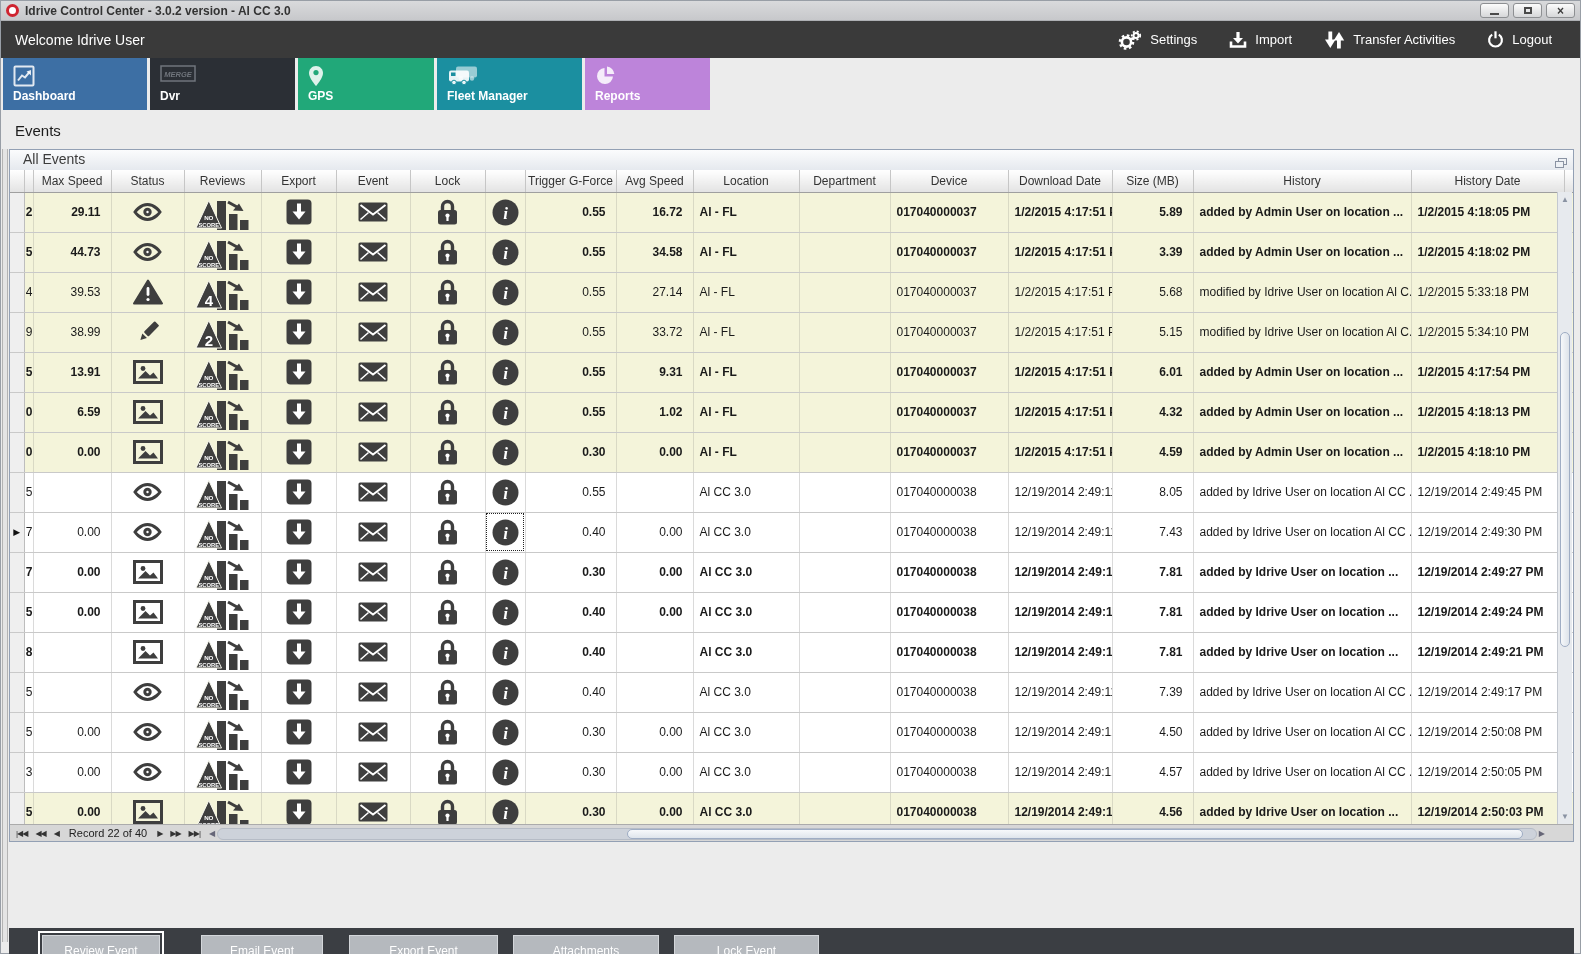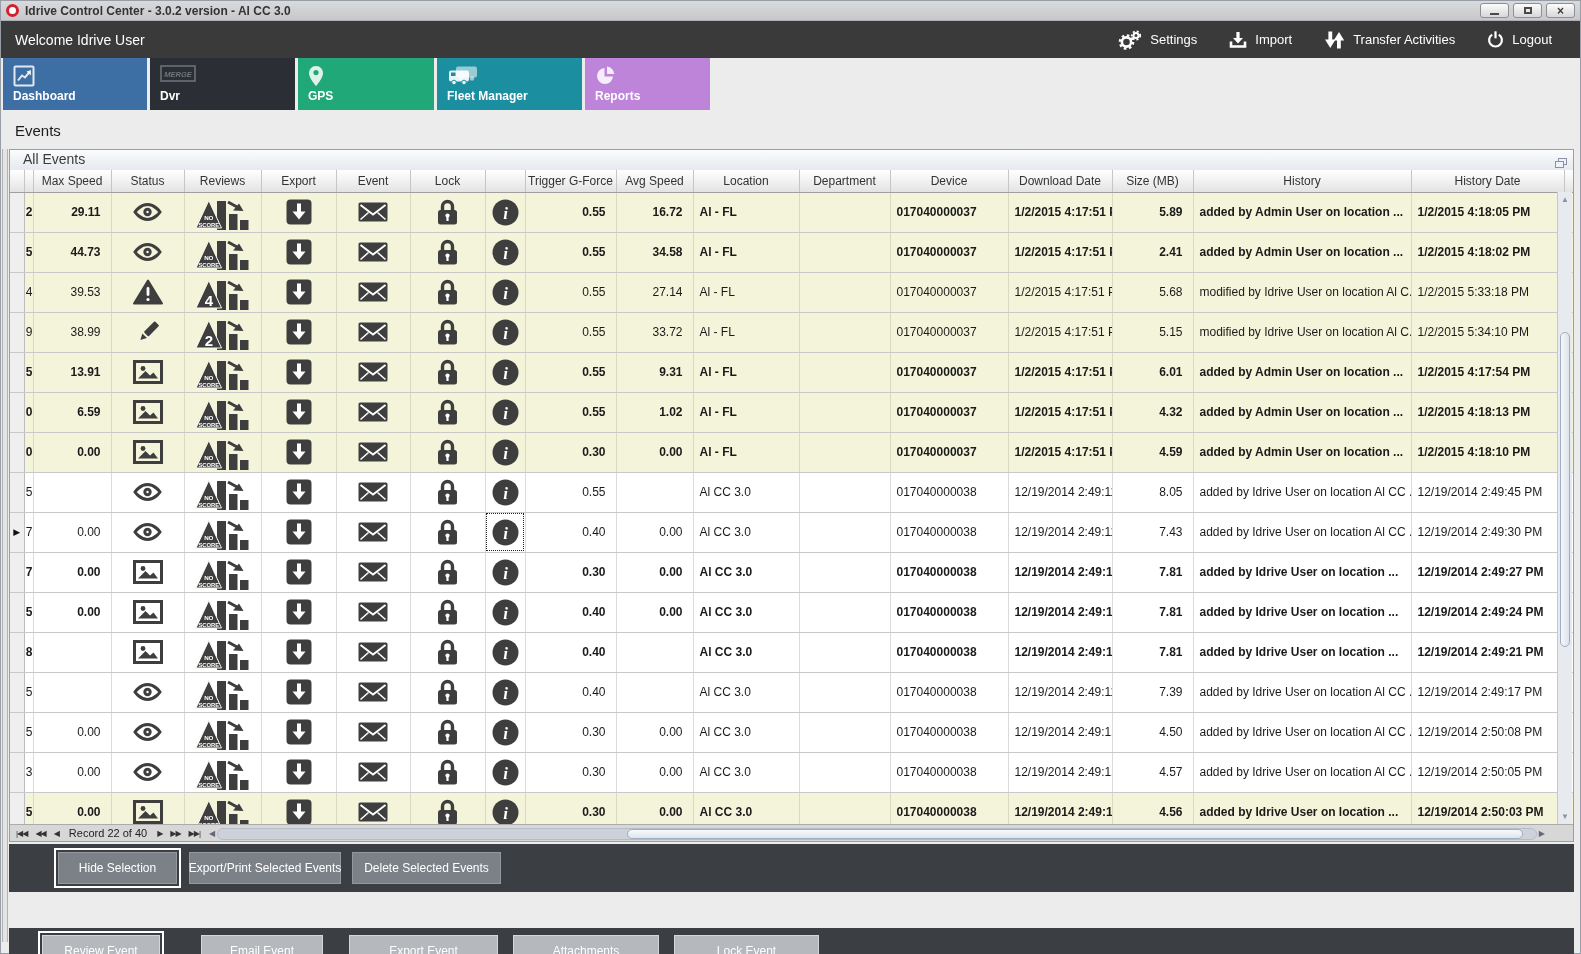--- a/index.html
+++ b/index.html
@@ -376,21 +376,21 @@
               <td class="c-icon"><span><svg width="27" height="27" viewBox="0 0 27 27">
                     <circle cx="13.5" cy="13.5" r="13" fill="#3e3e3e"></circle>
                     <text x="13.5" y="20" text-anchor="middle" font-size="17" font-style="italic" font-weight="bold" font-family="Liberation Serif, serif" fill="#fff">i</text>
                   </svg></span></td>
               <td class="c-num">0.55</td>
               <td class="c-num">34.58</td>
               <td class="c-text">Al - FL</td>
               <td class="c-text"></td>
               <td class="c-text">017040000037</td>
               <td class="c-text">1/2/2015 4:17:51 PM</td>
-              <td class="c-num">2.41</td>
+              <td class="c-num">3.39</td>
               <td class="c-text hist">added by Admin User on location ...</td>
               <td class="c-text">1/2/2015 4:18:02 PM</td>
               <td class="c-fill"></td>
             </tr>
             <tr class="tint ">
               <td class="c-ind"></td>
               <td class="c-id">4</td>
               <td class="c-num">39.53</td>
               <td class="c-icon"><span><svg width="30" height="26" viewBox="0 0 30 26">
                     <path d="M15 1.5 L29 24.5 L1 24.5 Z" fill="#3e3e3e" stroke="#3e3e3e" stroke-width="2" stroke-linejoin="round"></path>
@@ -1122,25 +1122,20 @@
       <div class="h-scroll">
         <span class="h-arrow">◀</span>
         <span class="h-track">
           <span class="h-thumb"></span>
         </span>
         <span class="h-arrow">▶</span>
       </div>
     </div>
   </div>
 
-  <div class="actionbar bar1" id="actionbar1">
-      <div class="abtn focused">Hide Selection</div>
-      <div class="abtn">Export/Print Selected Events</div>
-      <div class="abtn">Delete Selected  Events</div>
-    </div>
   <div class="actionbar bar2" id="actionbar2">
       <div class="abtn focused">Review Event</div>
       <div class="abtn">Email Event</div>
       <div class="abtn">Export Event</div>
       <div class="abtn">Attachments</div>
       <div class="abtn">Lock Event</div>
     </div>
 
 </div>
 

